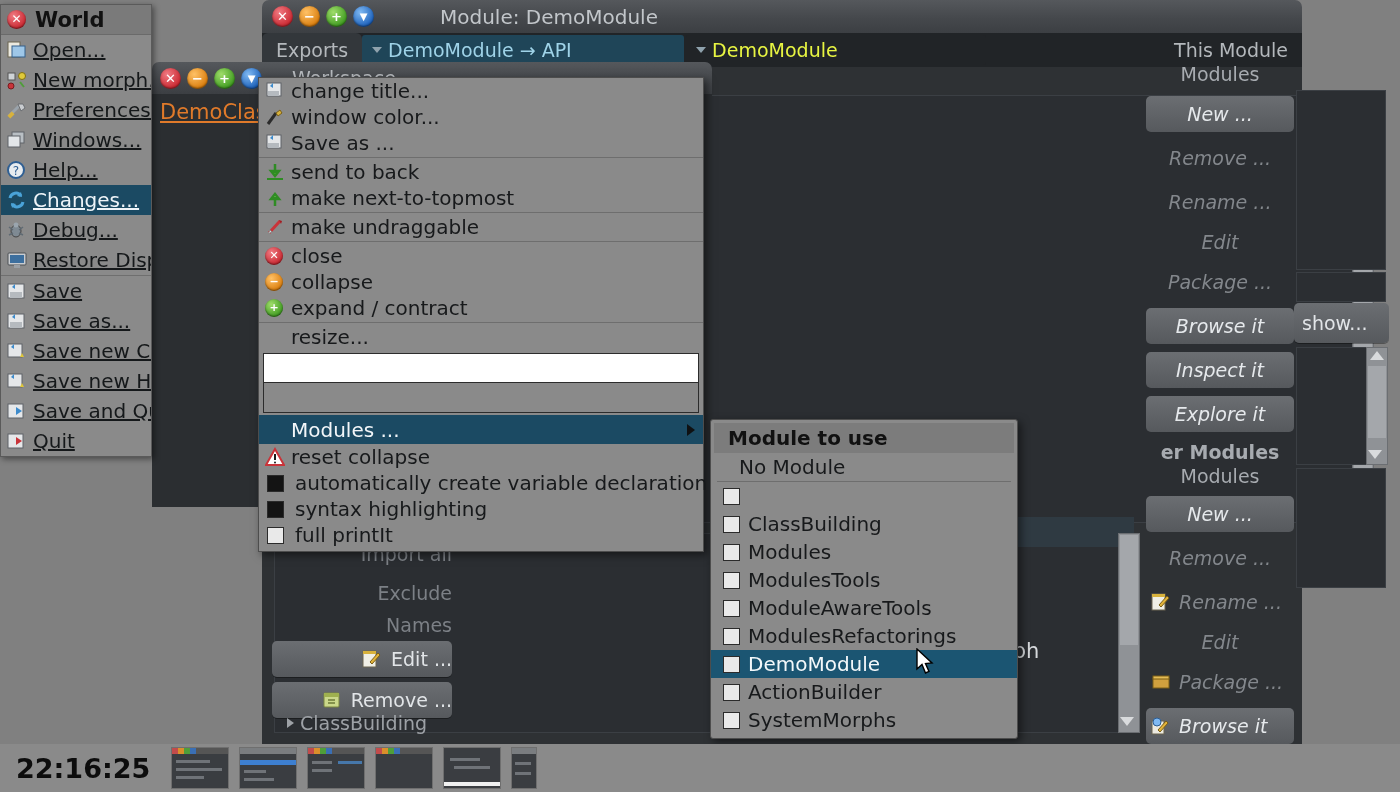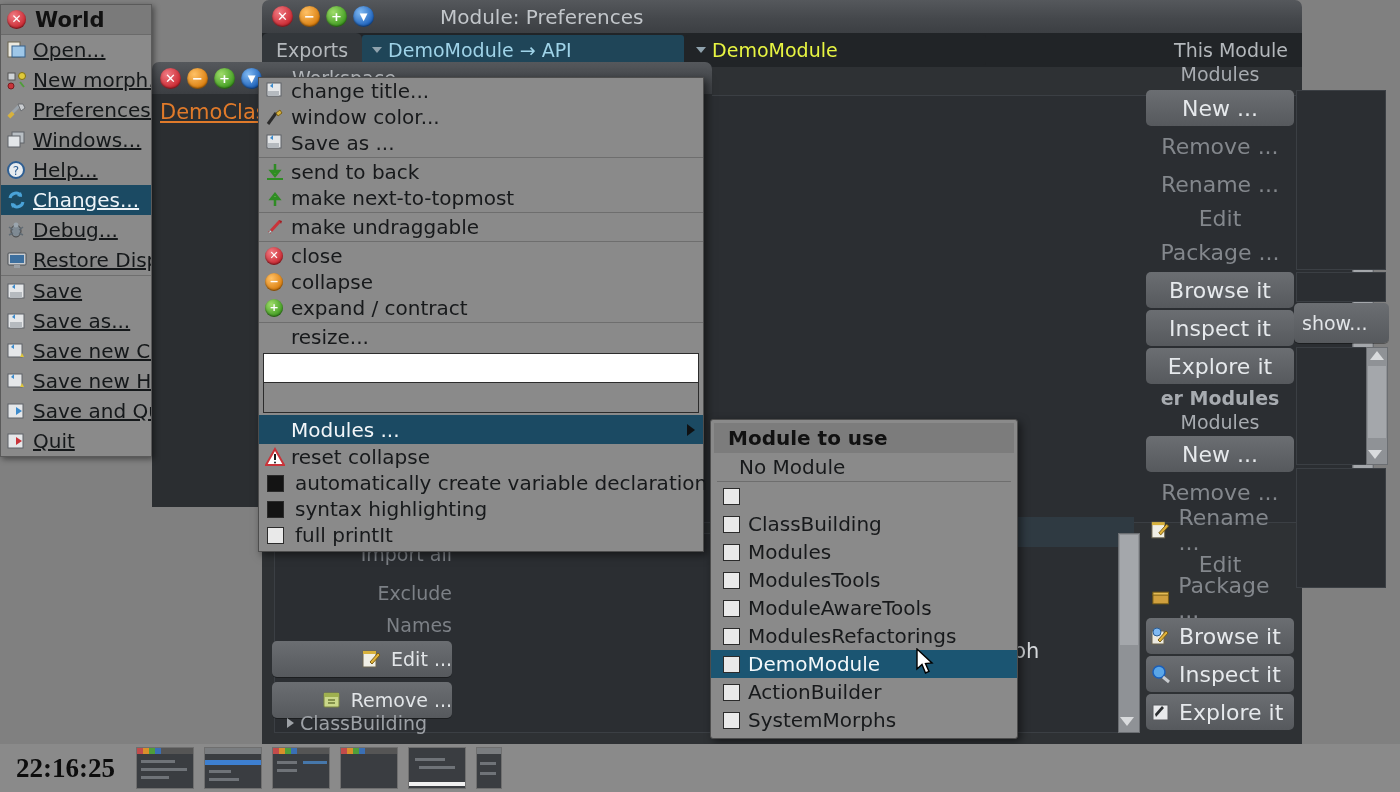--- a/index.html
+++ b/index.html
@@ -136,29 +136,29 @@
   .sm-plain { height:28px; display:flex; align-items:center; font-size:20px;
               color:#17191b; padding-left:28px; }
   .smi { height:28px; display:flex; align-items:center; gap:8px;
          font-size:20px; color:#17191b; padding-left:10px; }
   .smi.hl { background:#1b5572; color:#f4f8fa; }
 
   
   #right-col { position:absolute; left:1140px; top:60px; width:160px; }
   .rc-head { color:#a7abb0; font-size:19px; text-align:center; height:28px;
              line-height:28px; }
-  .rc-btn { height:36px; margin:2px 6px; border-radius:5px; font-size:22px;
-            display:flex; align-items:center; justify-content:center; gap:7px;}
+  .rc-btn { height:36px; margin:8px 6px; border-radius:5px; font-size:19px;
+            display:flex; align-items:center; justify-content:center; gap:7px;font-style:italic;}
   .rc-btn.on { background:linear-gradient(to bottom,#6b6e72,#56595d); color:#e6e9ec; }
   .rc-btn.off { background:transparent; color:#83878c; }
 
   
   #taskbar {
     position:absolute; left:0; top:744px; width:1400px; height:48px;
-    background:#8a8a8a; display:flex; align-items:center; gap:0;font-family:Liberation Serif, serif;
+    background:#8a8a8a; display:flex; align-items:center; gap:0;
   }
   .clock { font-size:27px; font-weight:bold; color:#0d0d0d; padding:0 16px; }
   .thumb { width:58px; height:42px; margin:0 5px; background:#3a3d41;
            border:1px solid #6f6f6f; position:relative; overflow:hidden; }
   .tb-bar { position:absolute; left:0; top:0; width:100%; height:6px;
             background:linear-gradient(to right,#c24b4b 0 6px,#d98f2b 6px 12px,#4f9e3a 12px 18px,#3a6fb5 18px 24px,#555 24px 100%); }
   .tb-line { position:absolute; background:#9aa0a6; height:3px; opacity:.55; }
 
   
   .sbar { position:absolute; background:#8f9296; border:1px solid #6b6e72; }
@@ -184,21 +184,21 @@
         </div>
       <div class="ctlbtn c-min">
           <span class="glyph">−</span>
         </div>
       <div class="ctlbtn c-max">
           <span class="glyph">+</span>
         </div>
       <div class="ctlbtn c-menu">
           <span class="glyph" style="font-size:10px">▼</span>
         </div>
-      <span class="mw-title-text">Module: Preferences</span>
+      <span class="mw-title-text">Module: DemoModule</span>
     </div>
 
     <div class="tabbar">
       <div class="tab sel">
         <span>Exports</span>
       </div>
       <div class="field-pill" style="min-width:322px">
         <span class="caret-dn"></span>
         <span>DemoModule → API</span>
       </div>

